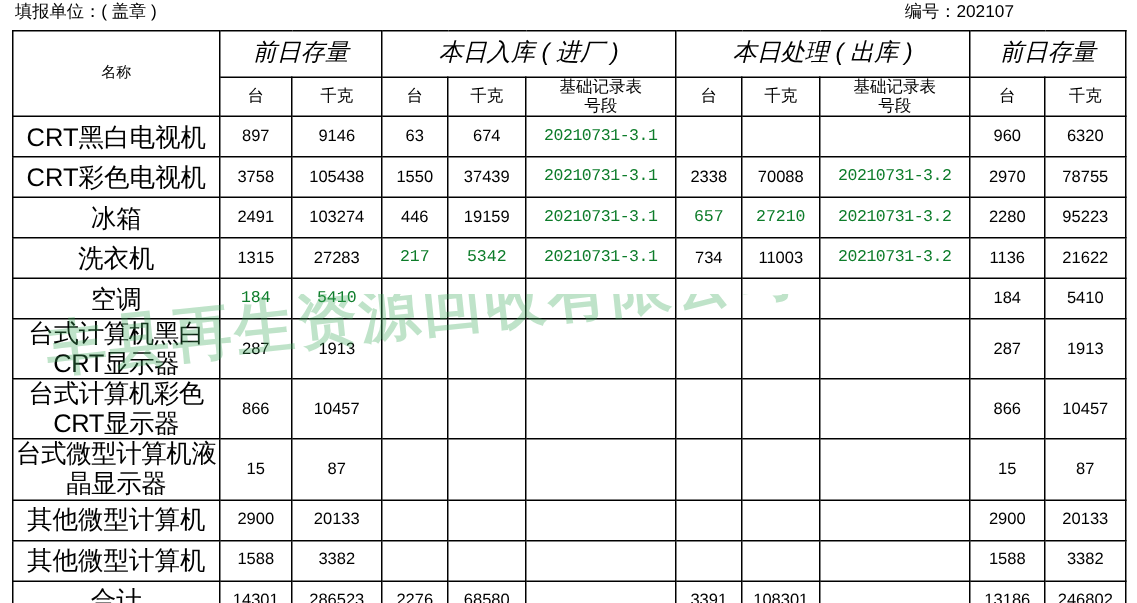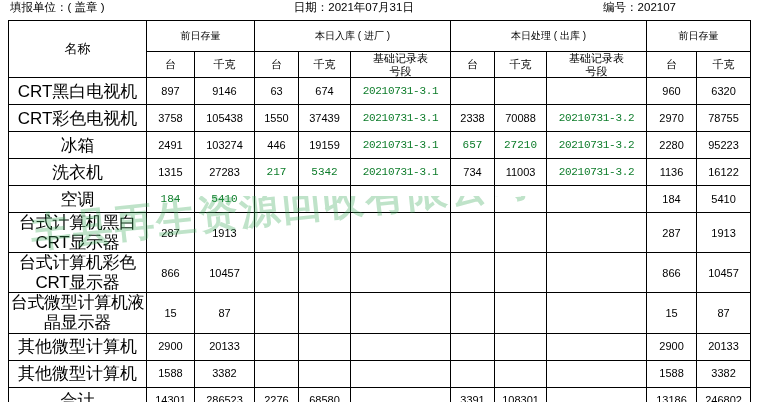--- a/index.html
+++ b/index.html
@@ -44,27 +44,28 @@
     vertical-align: middle;
     font-weight: normal;
     font-size: 11px;
     padding: 0;
     height: 25px;
     line-height: 1.15;
     overflow: hidden;
   }
   table.main th.grp {
     height: 30px;
-    font-size: 10px;
+    font-size: 16px;
+    font-style: italic;
   }
   table.main td.namecol {
     font-size: 17px;
   }
   table.main th.namecell {
-    font-size: 13px;
+    font-size: 10px;
   }
   tr.datarow td {
     height: 26px;
   }
   tr.totalrow td {
     height: 26px;
   }
   .green {
     color: #0d7c2a;
     font-family: Liberation Mono, monospace;
@@ -97,21 +98,20 @@
   }
   .sub2 { height: 32px; }
 </style>
 </head>
 <body>
 
 <div class="page">
 
   <div class="header">
     <div>填报单位：( 盖章 )</div>
-    <div>日期：2021年07月31日</div>
     <div>编号：202107</div>
   </div>
 
   <table class="main">
     <colgroup>
       <col style="width:138px">
       <col style="width:48px">
       <col style="width:60px">
       <col style="width:44px">
       <col style="width:52px">
@@ -189,21 +189,21 @@
         <td class="namecol">洗衣机</td>
         <td>1315</td>
         <td>27283</td>
         <td class="green">217</td>
         <td class="green">5342</td>
         <td class="green tight">20210731-3.1</td>
         <td>734</td>
         <td>11003</td>
         <td class="green tight">20210731-3.2</td>
         <td>1136</td>
-        <td>16122</td>
+        <td>21622</td>
       </tr>
       <tr class="datarow">
         <td class="namecol">空调</td>
         <td class="green">184</td>
         <td class="green">5410</td>
         <td></td>
         <td></td>
         <td></td>
         <td></td>
         <td></td>

